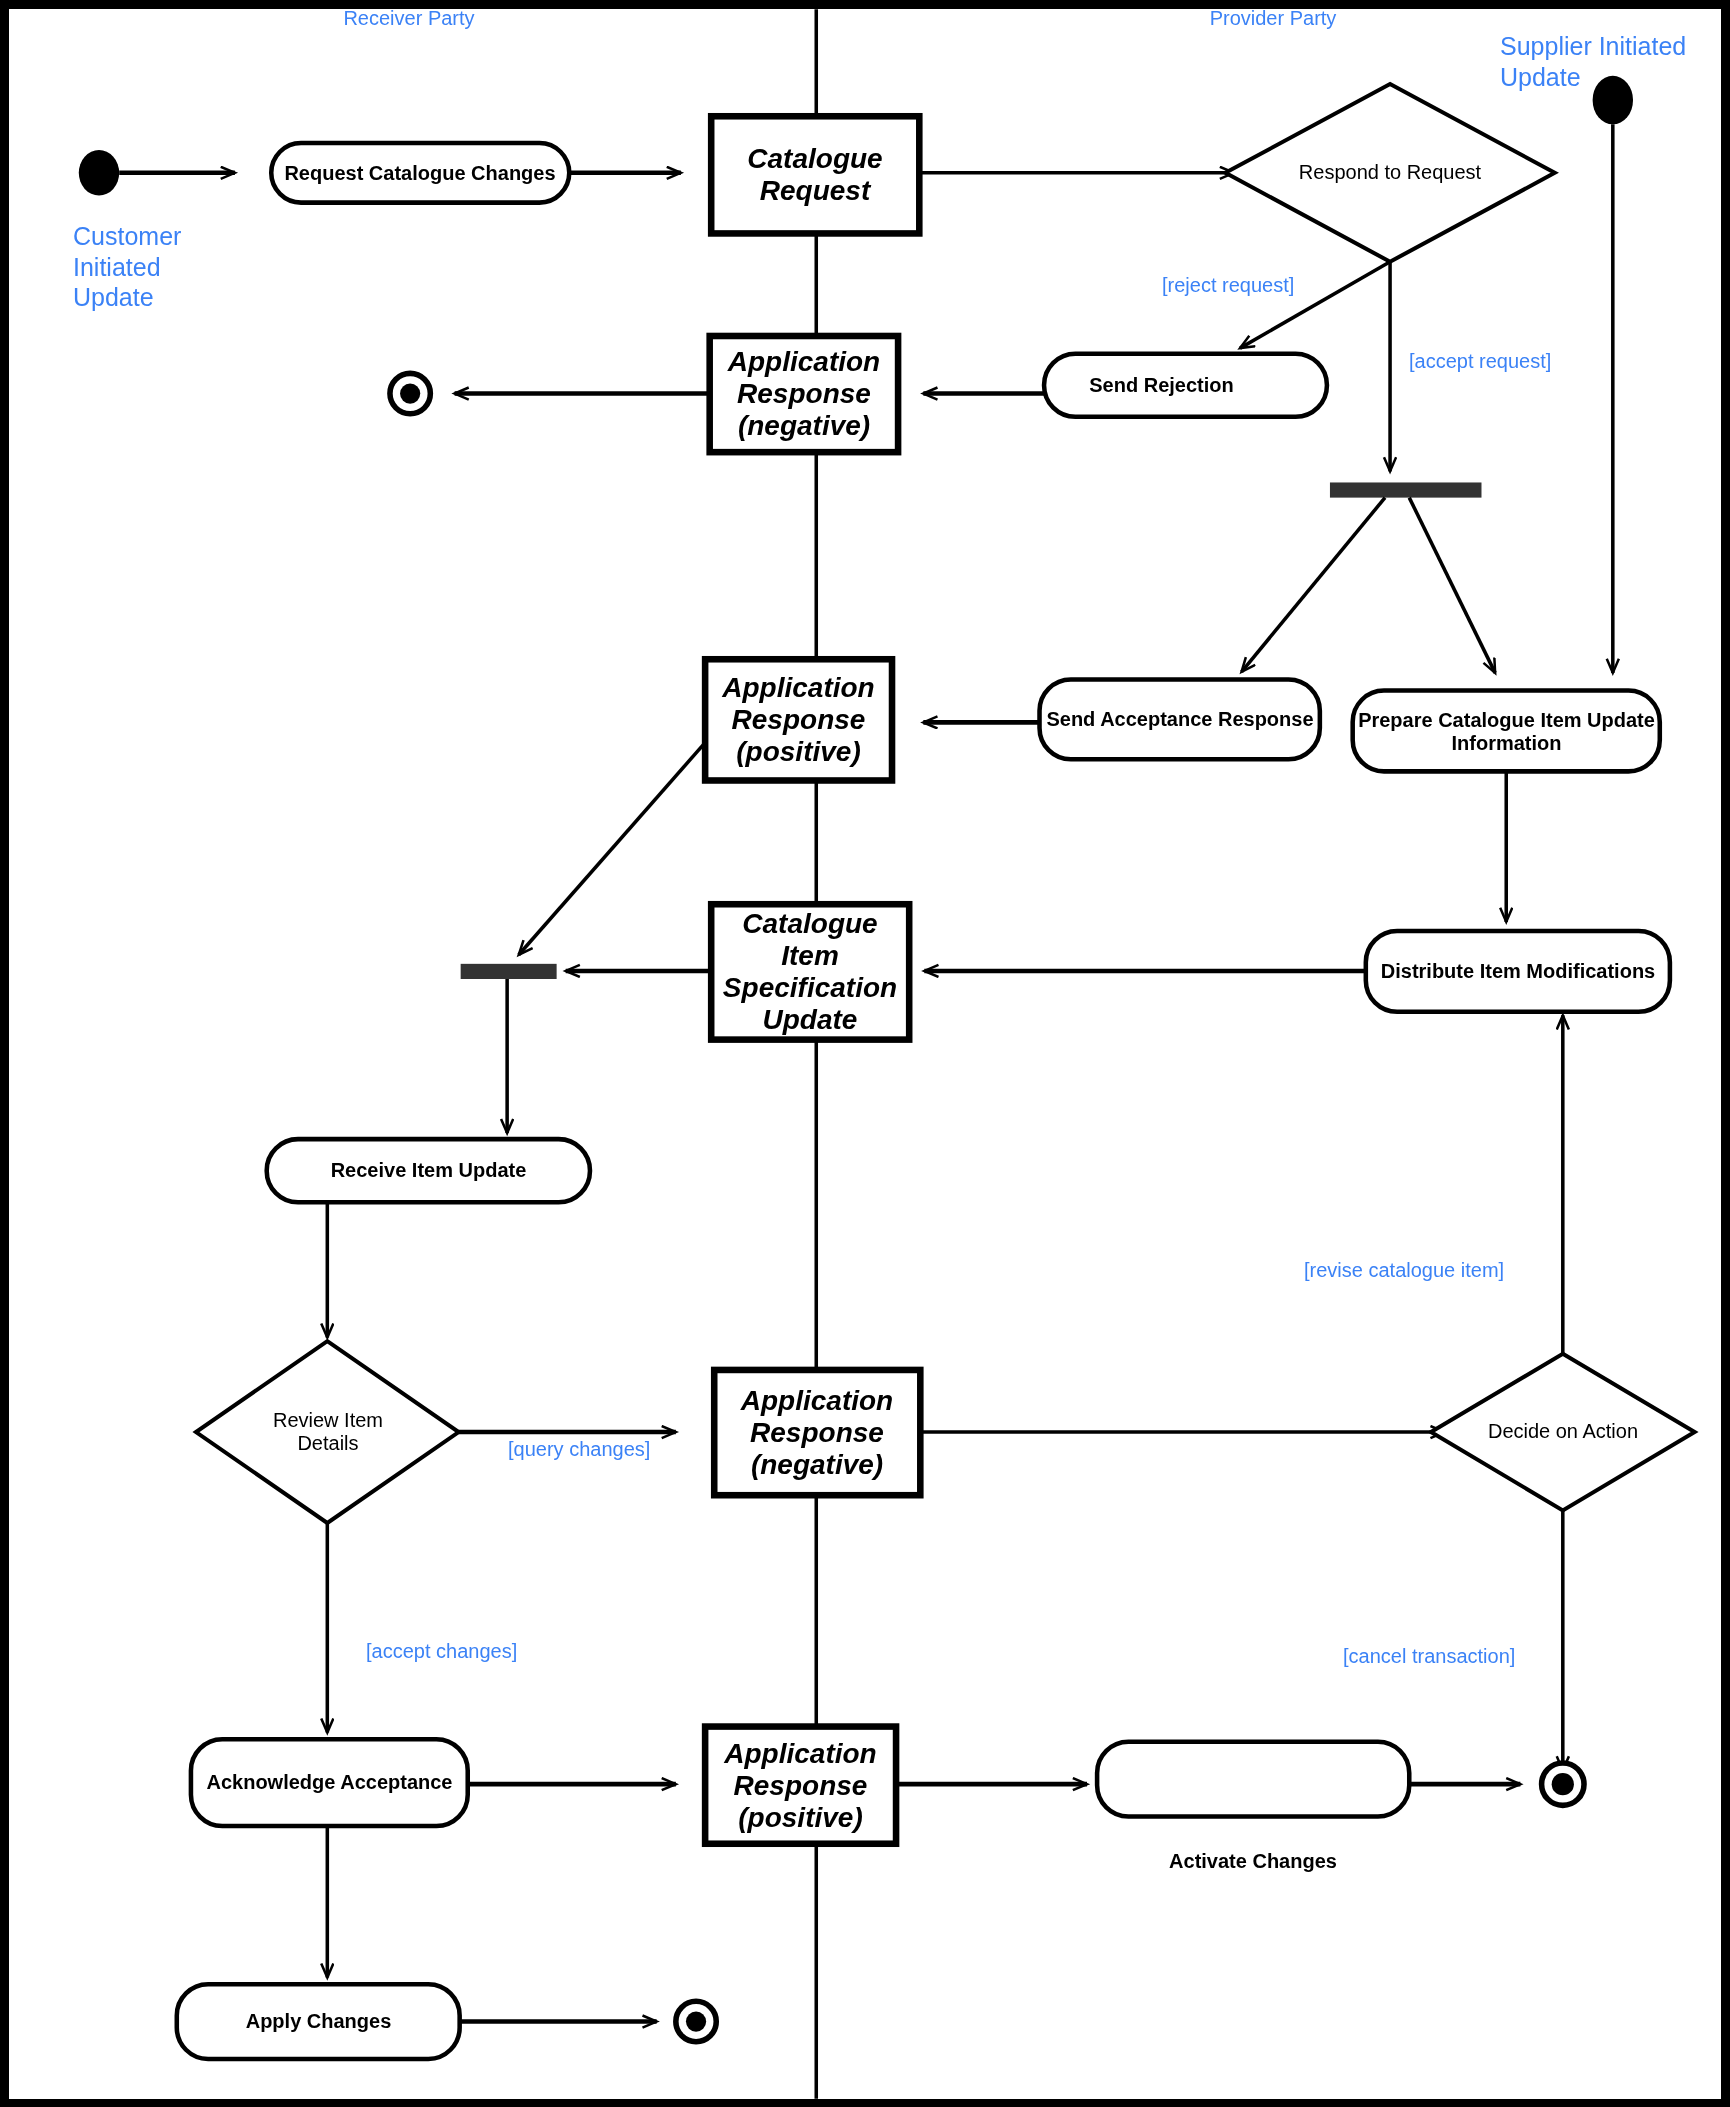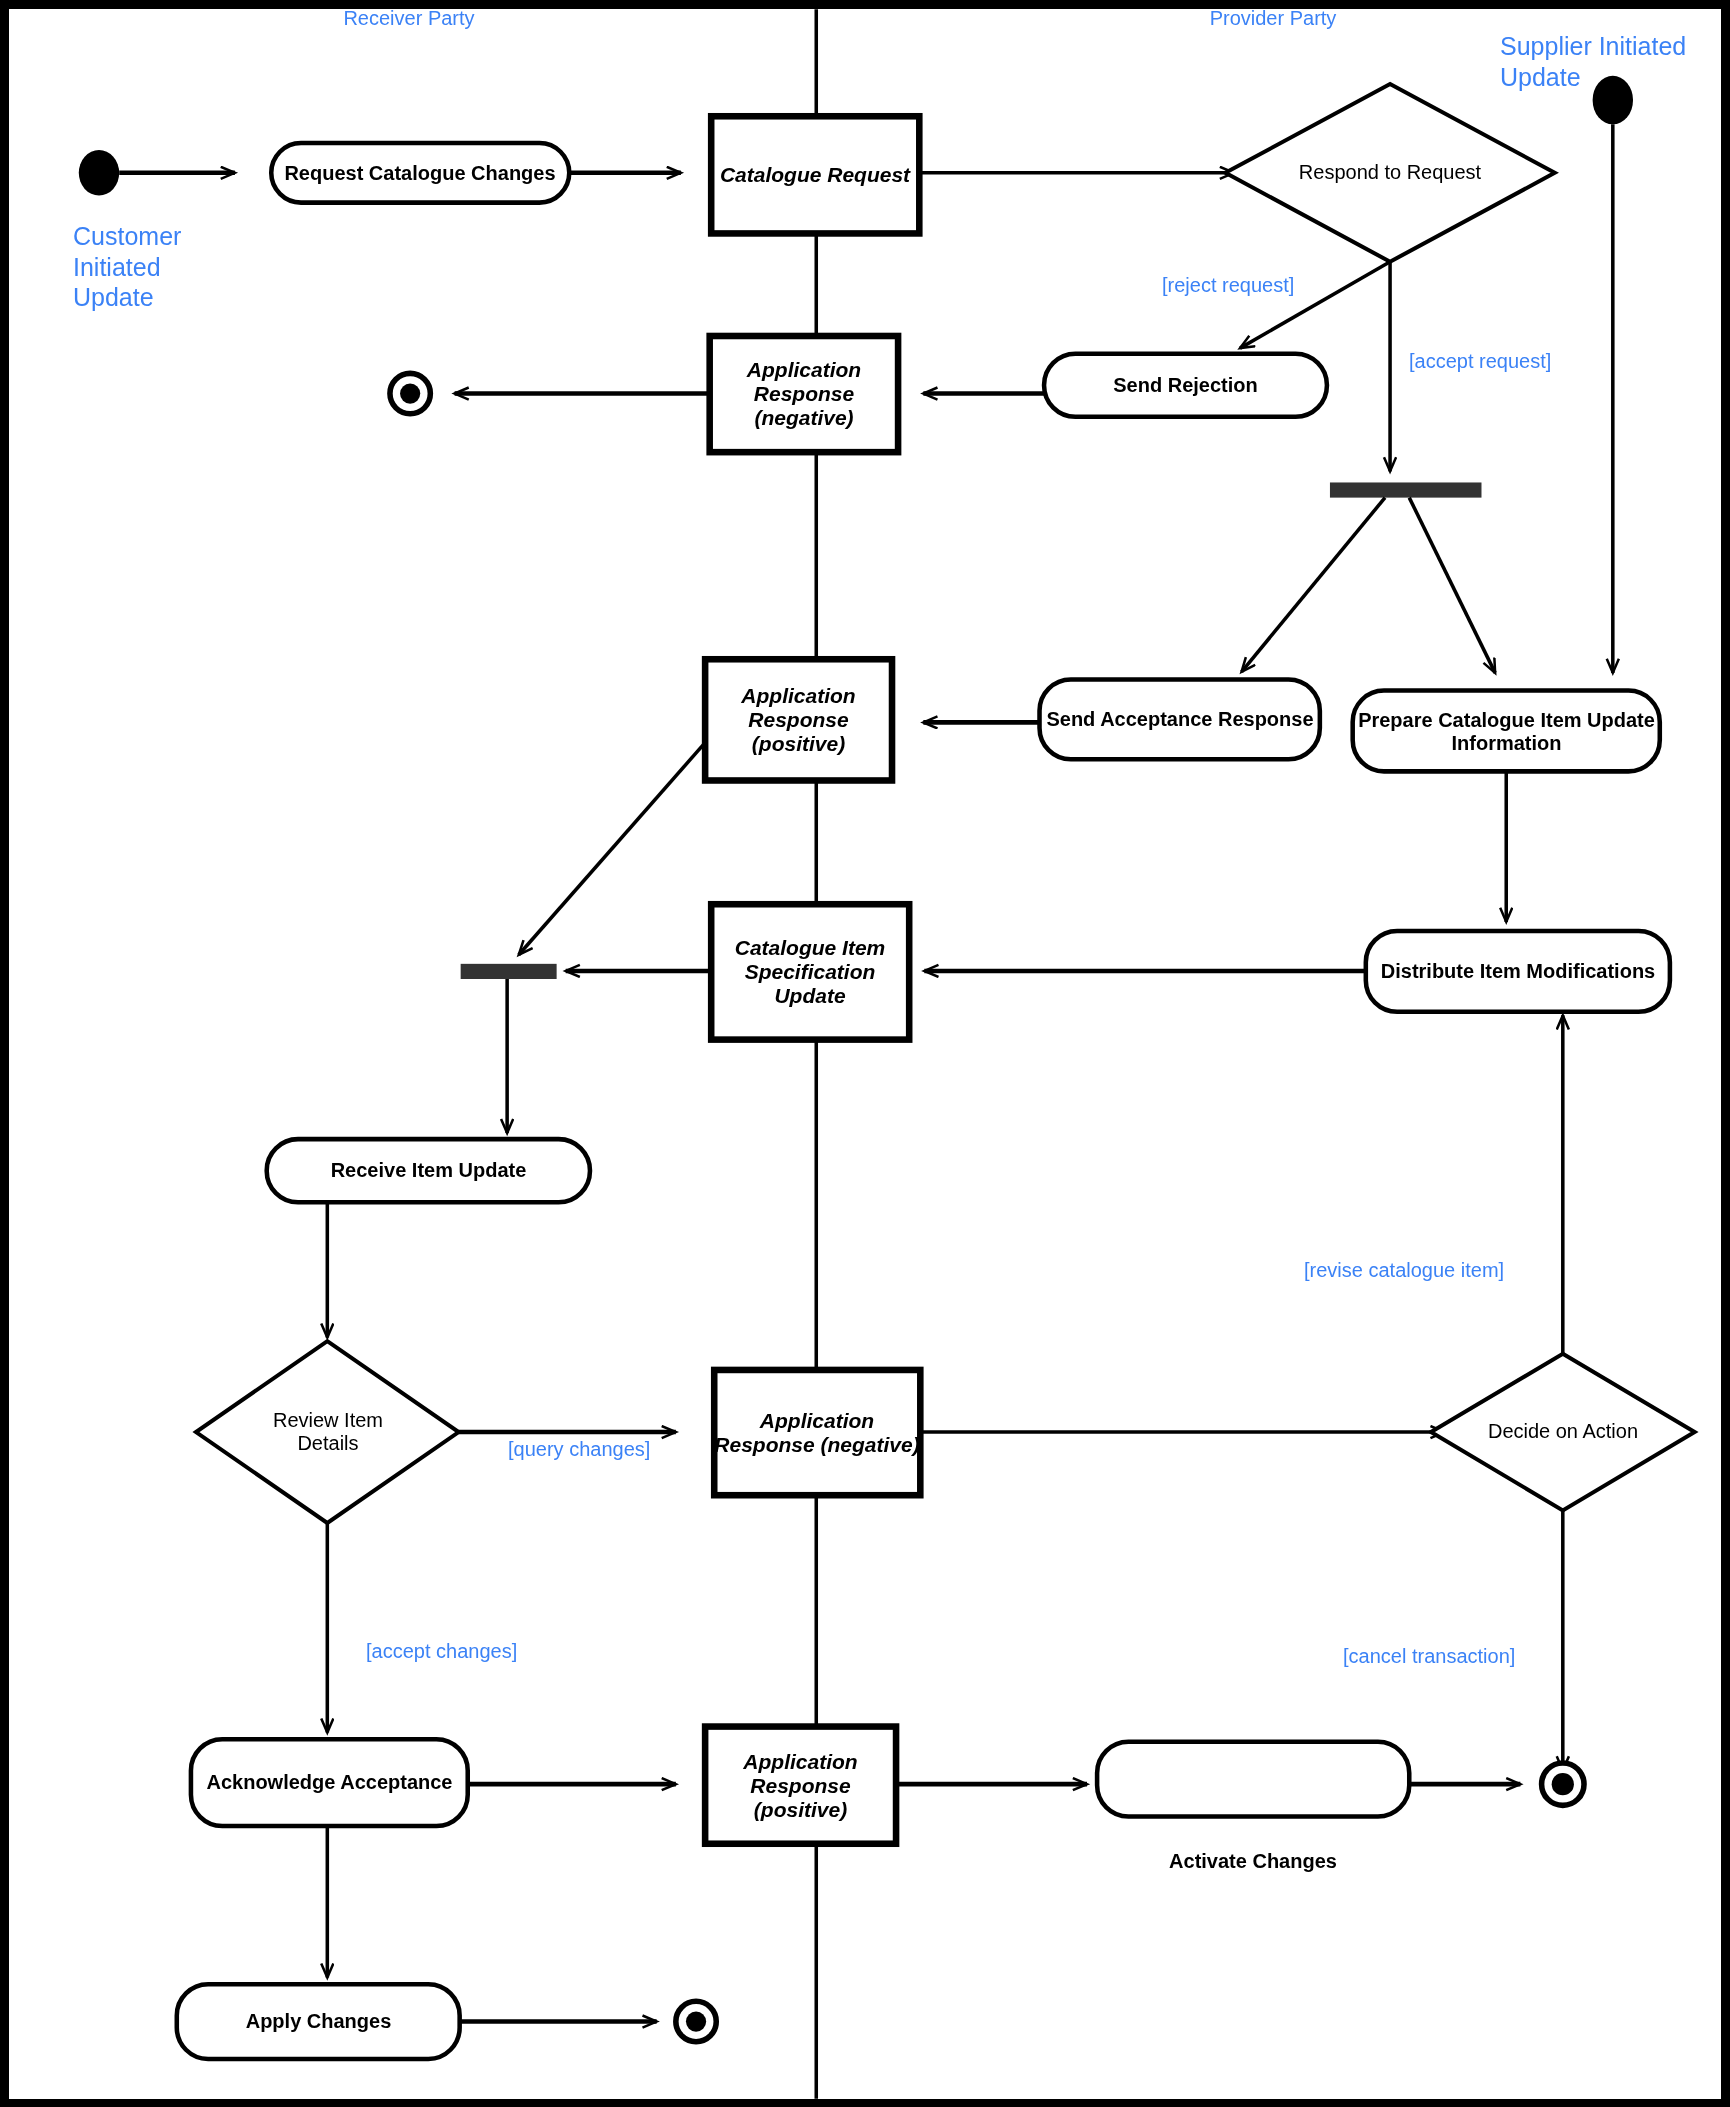--- a/index.html
+++ b/index.html
@@ -27,21 +27,21 @@
     position:absolute;
     color:#3b82f6;
     font-family:"Liberation Sans", sans-serif;
     line-height:1.22;
     white-space:pre;
   }
   .lane-title{font-size:20px;font-weight:400;}
   .note{font-size:25px;font-weight:400;}
   .guard{font-size:20px;font-weight:400;}
   .act-text{font-size:20px;font-weight:700;text-align:center;}
-  .obj-text{font-size:21px;font-weight:700;font-style:italic;text-align:center;}
+  .obj-text{font-size:28px;font-weight:700;font-style:italic;text-align:center;}
   .dec-text{font-size:20px;font-weight:400;text-align:center;}
   .centerbox{
     position:absolute;
     display:flex;align-items:center;justify-content:center;
     text-align:center;
   }
 </style>
 </head>
 <body>
 
@@ -166,21 +166,21 @@
   <div class="lbl lane-title" style="left:328px;top:6px;width:162px;text-align:center;">Receiver Party</div>
   <div class="lbl lane-title" style="left:1192px;top:6px;width:162px;text-align:center;">Provider Party</div>
 
   <div class="lbl note" style="left:73px;top:221px;width:152px;">Customer
 Initiated
 Update</div>
   <div class="lbl note" style="left:1500px;top:31px;width:202px;">Supplier Initiated
 Update</div>
 
   <div class="centerbox act-text" style="left:271px;top:143px;width:298px;height:60px;">Request Catalogue Changes</div>
-  <div class="centerbox act-text" style="left:1044px;top:354px;width:283px;height:63px;">Send Rejection</div>
+  <div class="centerbox act-text" style="left:1020px;top:354px;width:283px;height:63px;">Send Rejection</div>
   <div class="centerbox act-text" style="left:1040px;top:679px;width:280px;height:80px;text-align:center;">Send Acceptance
 Response</div>
   <div class="centerbox act-text" style="left:1353px;top:691px;width:307px;height:81px;">Prepare Catalogue Item
 Update Information</div>
   <div class="centerbox act-text" style="left:1366px;top:931px;width:304px;height:81px;">Distribute Item
 Modifications</div>
   <div class="centerbox act-text" style="left:267px;top:1139px;width:323px;height:63px;">Receive Item Update</div>
   <div class="centerbox act-text" style="left:191px;top:1739px;width:277px;height:87px;">Acknowledge
 Acceptance</div>
   <div class="centerbox act-text" style="left:1097px;top:1824px;width:312px;height:75px;">Activate Changes</div>

